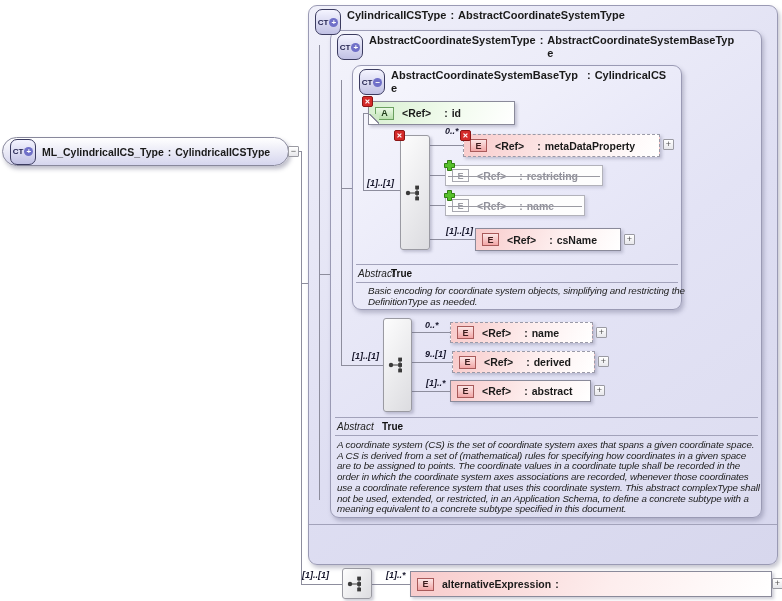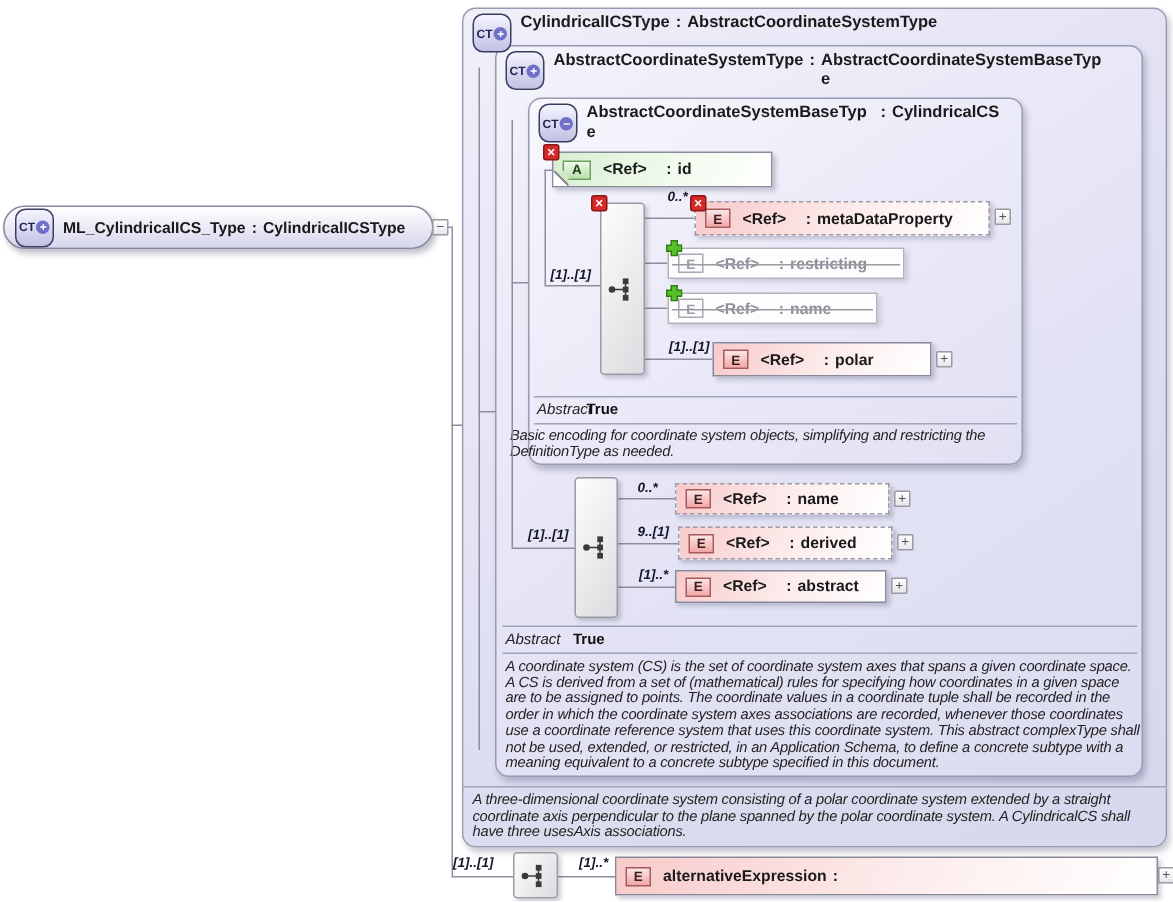--- a/index.html
+++ b/index.html
@@ -220,30 +220,30 @@
         <path d="M3.5 0.5 h4 v3 h3 v4 h-3 v3 h-4 v-3 h-3 v-4 h3 z" fill="#57c02b" stroke="#2f7d12" stroke-width="1"></path>
       </svg>
   </div>
 
   <div class="cardlbl" style="left:446px;top:226px">[1]..[1]</div>
   <div class="row pinkbox" style="left:475px;top:228px;width:146px;height:23px">
     <span class="eicon">E</span>
     <span class="reftxt">&lt;Ref&gt;</span>
     <span class="colname">
         <span class="c">:</span>
-        <span>polar</span>
+        <span>csName</span>
       </span>
   </div>
   <div class="plusbtn" style="left:624px;top:234px">+</div>
 
   <div class="sep" style="left:356px;top:264px;width:322px"></div>
   <div class="abslbl" style="left:358px;top:268px">Abstract</div>
   <div class="absval" style="left:391px;top:268px">True</div>
   <div class="sep" style="left:356px;top:282px;width:322px"></div>
-  <div class="doc" style="left:340px;top:286px;width:318px">Basic encoding for coordinate system objects, simplifying and restricting the DefinitionType as needed.</div>
+  <div class="doc" style="left:368px;top:286px;width:318px">Basic encoding for coordinate system objects, simplifying and restricting the DefinitionType as needed.</div>
 
   <div class="comp" style="left:383px;top:318px;width:29px;height:94px">
     <svg width="20" height="18" viewBox="0 0 20 18">
       <line x1="2.5" y1="9" x2="12" y2="9" stroke="#3a3a3a"></line>
       <line x1="12" y1="3.5" x2="12" y2="14.5" stroke="#3a3a3a"></line>
       <circle cx="3" cy="9" r="2.2" fill="#3a3a3a"></circle>
       <rect x="10.2" y="1.6" width="3.8" height="3.8" fill="#3a3a3a"></rect>
       <rect x="10.2" y="7.1" width="3.8" height="3.8" fill="#3a3a3a"></rect>
       <rect x="10.2" y="12.6" width="3.8" height="3.8" fill="#3a3a3a"></rect>
     </svg>
@@ -283,21 +283,20 @@
   </div>
   <div class="plusbtn" style="left:594px;top:385px">+</div>
 
   <div class="sep" style="left:335px;top:417px;width:423px"></div>
   <div class="abslbl" style="left:337px;top:421px">Abstract</div>
   <div class="absval" style="left:382px;top:421px">True</div>
   <div class="sep" style="left:335px;top:435px;width:423px"></div>
   <div class="doc" style="left:337px;top:440px;width:424px">A coordinate system (CS) is the set of coordinate system axes that spans a given coordinate space. A CS is derived from a set of (mathematical) rules for specifying how coordinates in a given space are to be assigned to points. The coordinate values in a coordinate tuple shall be recorded in the order in which the coordinate system axes associations are recorded, whenever those coordinates use a coordinate reference system that uses this coordinate system. This abstract complexType shall not be used, extended, or restricted, in an Application Schema, to define a concrete subtype with a meaning equivalent to a concrete subtype specified in this document.</div>
 
   <div class="sep" style="left:309px;top:524px;width:468px"></div>
-  <div class="doc" style="left:315px;top:529px;width:460px">A three-dimensional coordinate system consisting of a polar coordinate system extended by a straight coordinate axis perpendicular to the plane spanned by the polar coordinate system. A CylindricalCS shall have three usesAxis associations.</div>
 
   <div class="cardlbl" style="left:302px;top:570px">[1]..[1]</div>
   <div class="comp" style="left:342px;top:568px;width:30px;height:31px">
     <svg width="20" height="18" viewBox="0 0 20 18">
       <line x1="2.5" y1="9" x2="12" y2="9" stroke="#3a3a3a"></line>
       <line x1="12" y1="3.5" x2="12" y2="14.5" stroke="#3a3a3a"></line>
       <circle cx="3" cy="9" r="2.2" fill="#3a3a3a"></circle>
       <rect x="10.2" y="1.6" width="3.8" height="3.8" fill="#3a3a3a"></rect>
       <rect x="10.2" y="7.1" width="3.8" height="3.8" fill="#3a3a3a"></rect>
       <rect x="10.2" y="12.6" width="3.8" height="3.8" fill="#3a3a3a"></rect>

